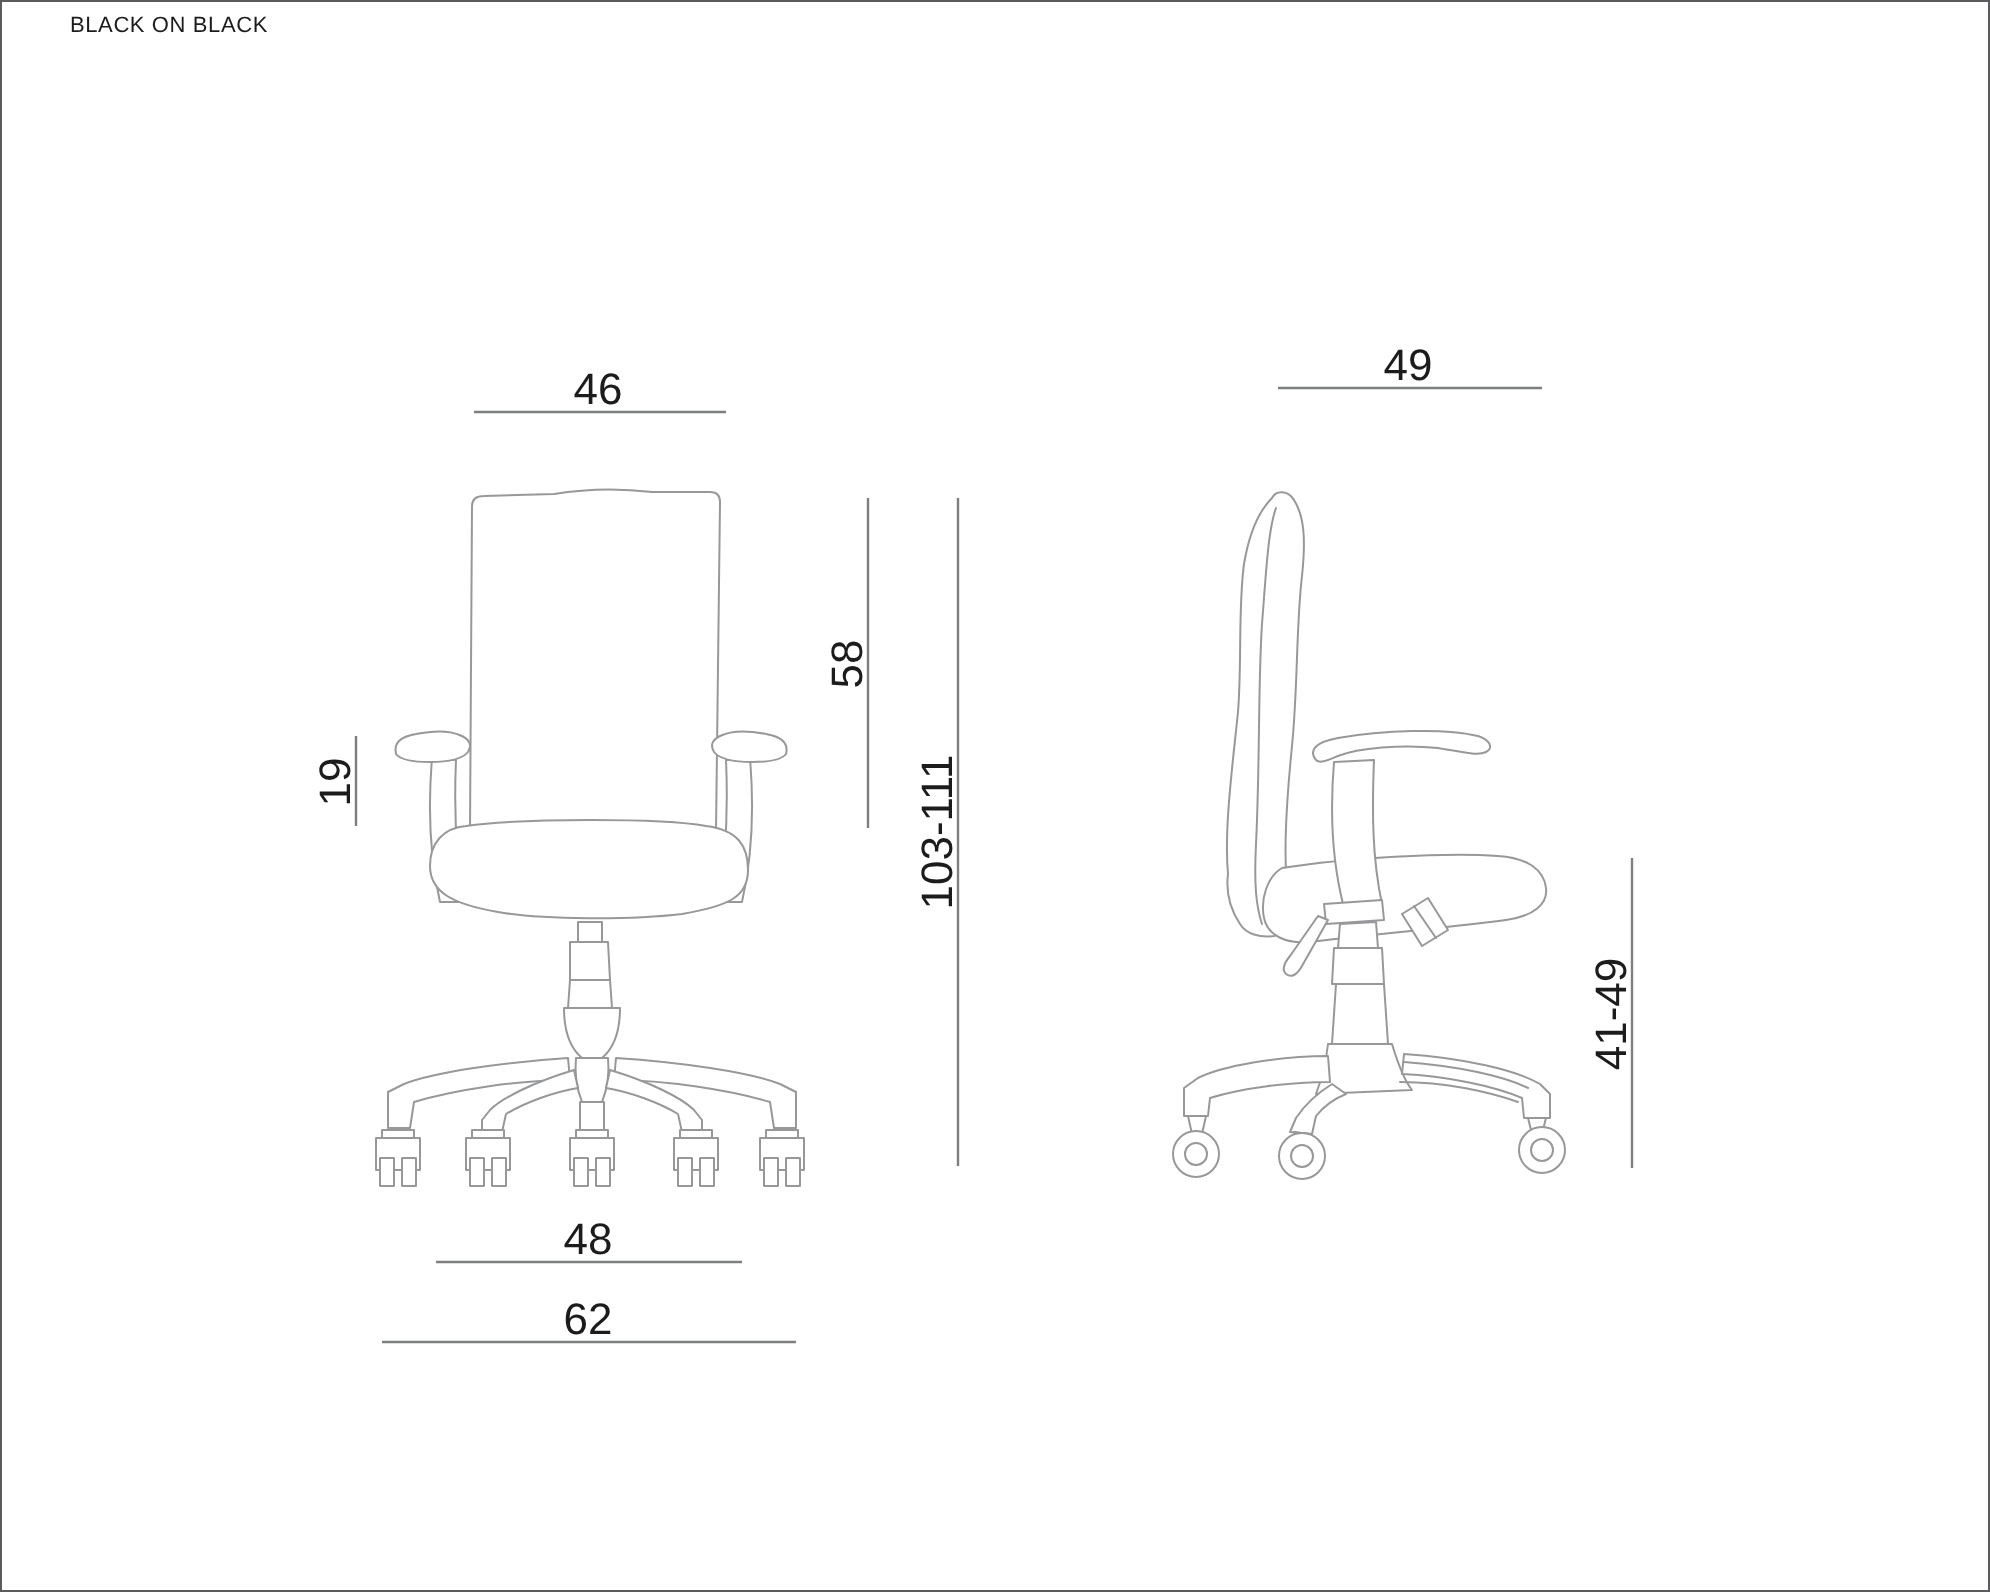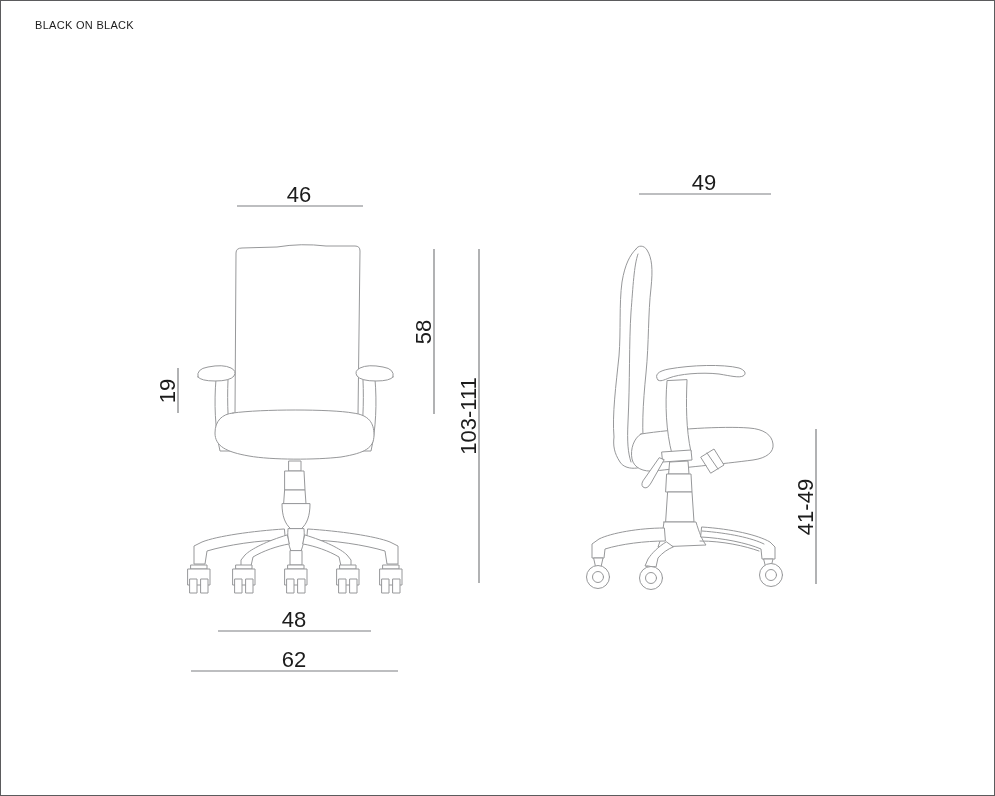--- a/index.html
+++ b/index.html
@@ -11,21 +11,20 @@
     border:1px solid #5b5b5d;
     overflow:hidden;
     font-family:"Liberation Sans", sans-serif;
   }
   .page-label{
     position:absolute;
     left:34px;top:6px;
     font-size:11px;
     letter-spacing:.3px;
     color:#1c1c1c;
-    margin-top:12px;
   }
   svg{position:absolute;left:0;top:0;}
   
   .sk{stroke:#97989a;stroke-width:1;fill:#ffffff;stroke-linejoin:round;stroke-linecap:round;}
   .skn{stroke:#97989a;stroke-width:1;fill:none;stroke-linejoin:round;stroke-linecap:round;}
   
   .dim{stroke:#7d7f81;stroke-width:1.2;fill:none;}
   .num{font-family:"Liberation Sans", sans-serif;font-size:22px;fill:#1c1c1c;}
 </style>
 </head>

